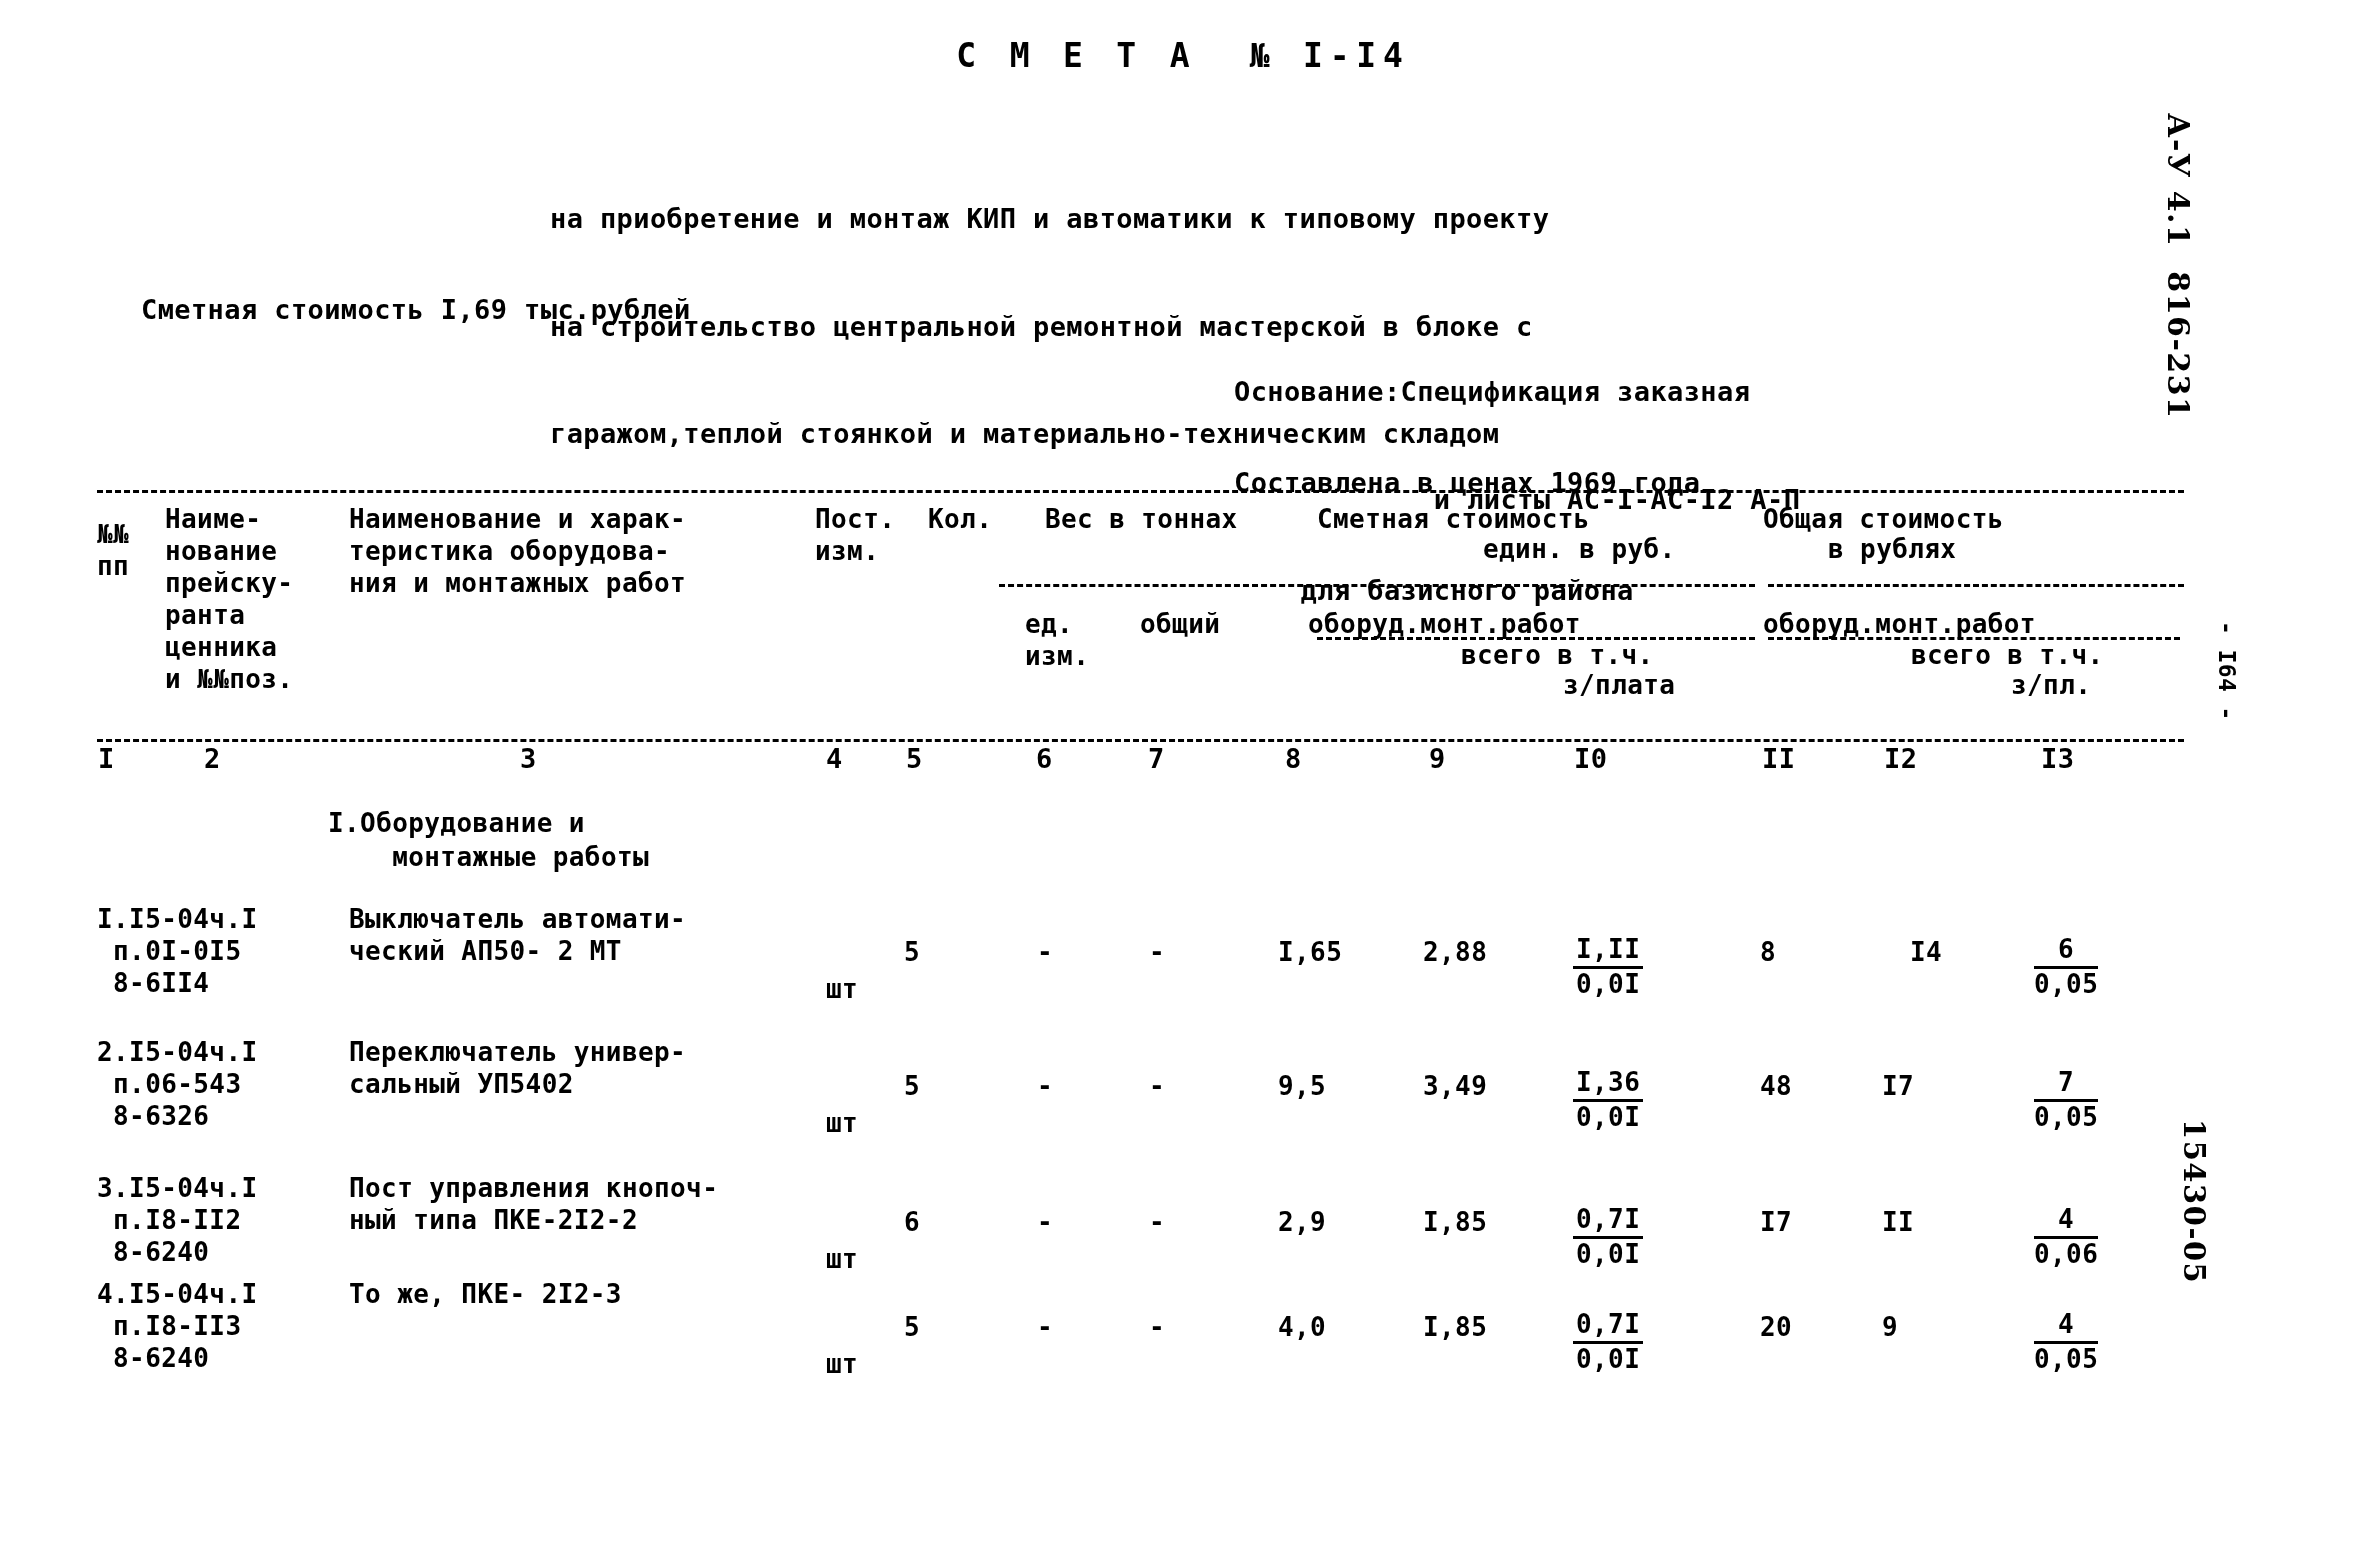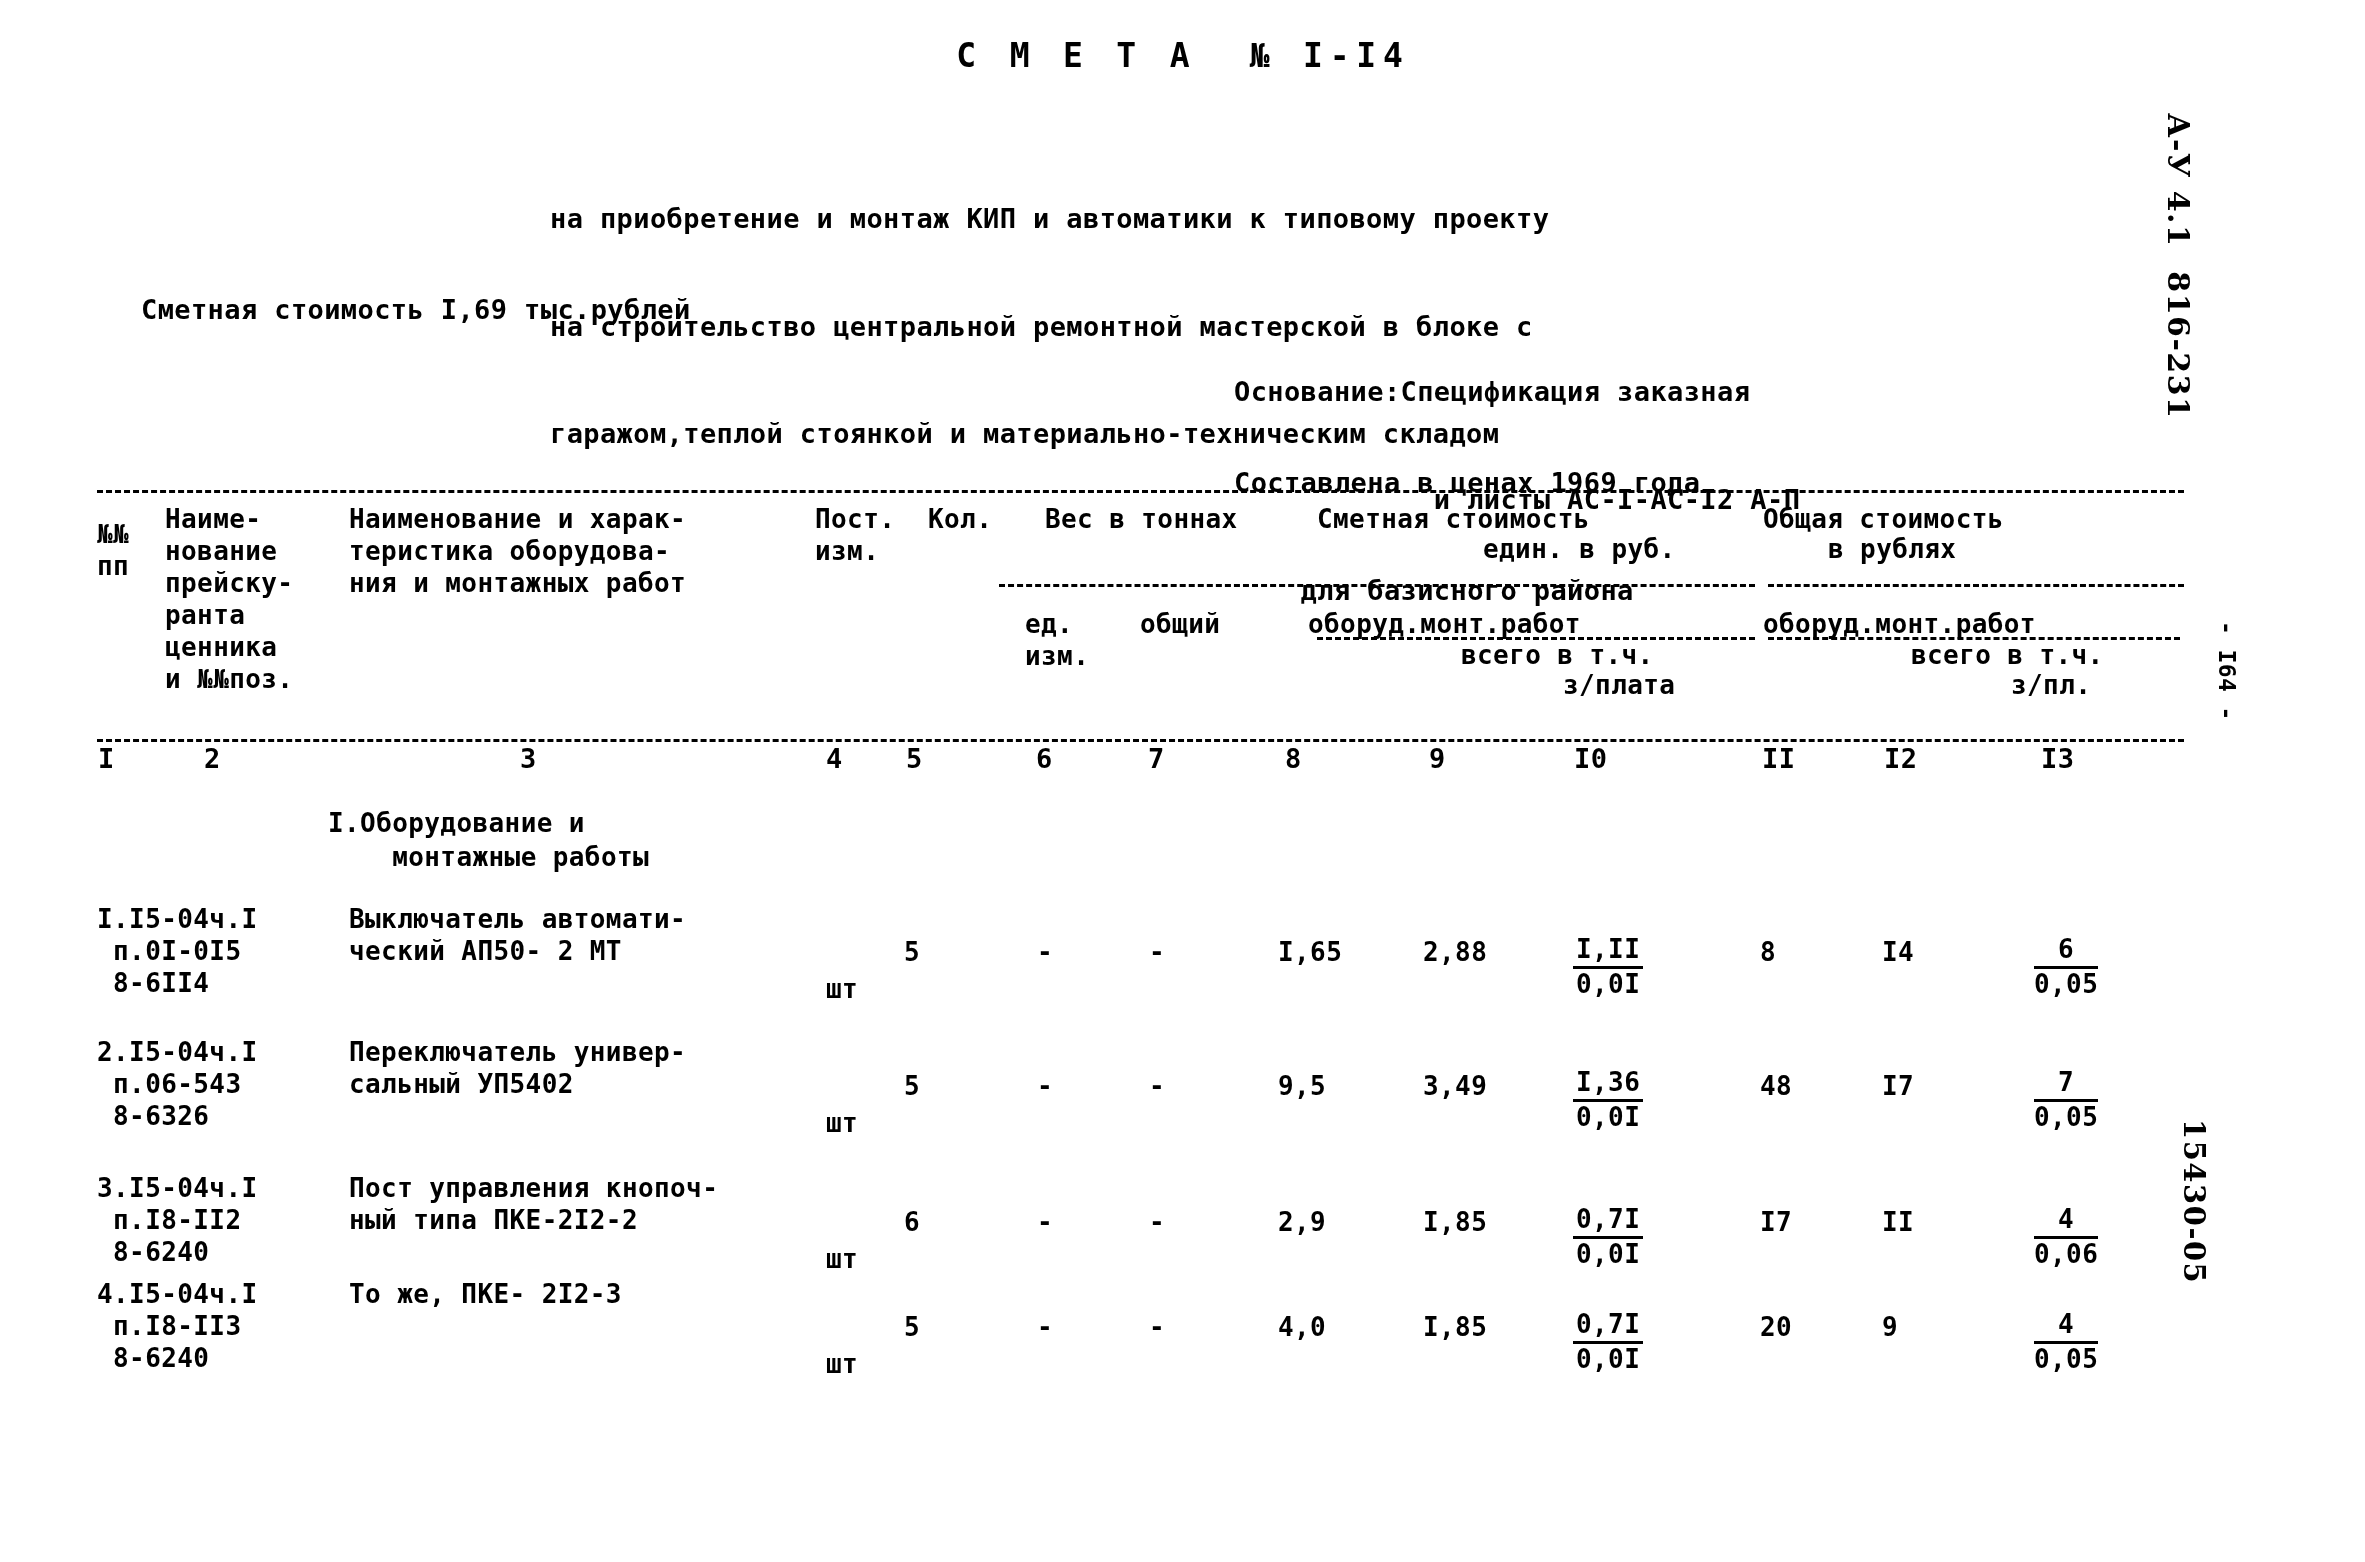--- a/index.html
+++ b/index.html
@@ -235,21 +235,21 @@
         <div class="cell tw c-name" style="top: 904px;">Выключатель автомати-
 ческий АП50- 2 МТ</div>
         <div class="cell tw c-unit" style="top: 937px;">шт</div>
         <div class="cell tw c-qty" style="top: 937px;">5</div>
         <div class="cell tw c-w-ed" style="top: 937px;">-</div>
         <div class="cell tw c-w-tot" style="top: 937px;">-</div>
         <div class="cell tw c-price-eq" style="top: 937px;">I,65</div>
         <div class="cell tw c-price-mt" style="top: 937px;">2,88</div>
         <div class="cell tw c-frac1" style="top: 934px;"><span class="frac"><span class="num">I,II</span><span class="den">0,0I</span></span></div>
         <div class="cell tw c-tot-eq" style="top: 937px;">8</div>
-        <div class="cell tw c-tot-mt" style="top: 937px;">I4</div>
+        <div class="cell tw c-tot-mt" style="top: 937px; margin-left: 28px;">I4</div>
         <div class="cell tw c-frac2" style="top: 934px;"><span class="frac"><span class="num">6</span><span class="den">0,05</span></span></div>
       </div>
       <div class="row">
         <div class="cell tw c-code" style="top: 1037px;">2.I5-04ч.I
  п.06-543
  8-6326</div>
         <div class="cell tw c-name" style="top: 1037px;">Переключатель универ-
 сальный УП5402</div>
         <div class="cell tw c-unit" style="top: 1071px;">шт</div>
         <div class="cell tw c-qty" style="top: 1071px;">5</div>

